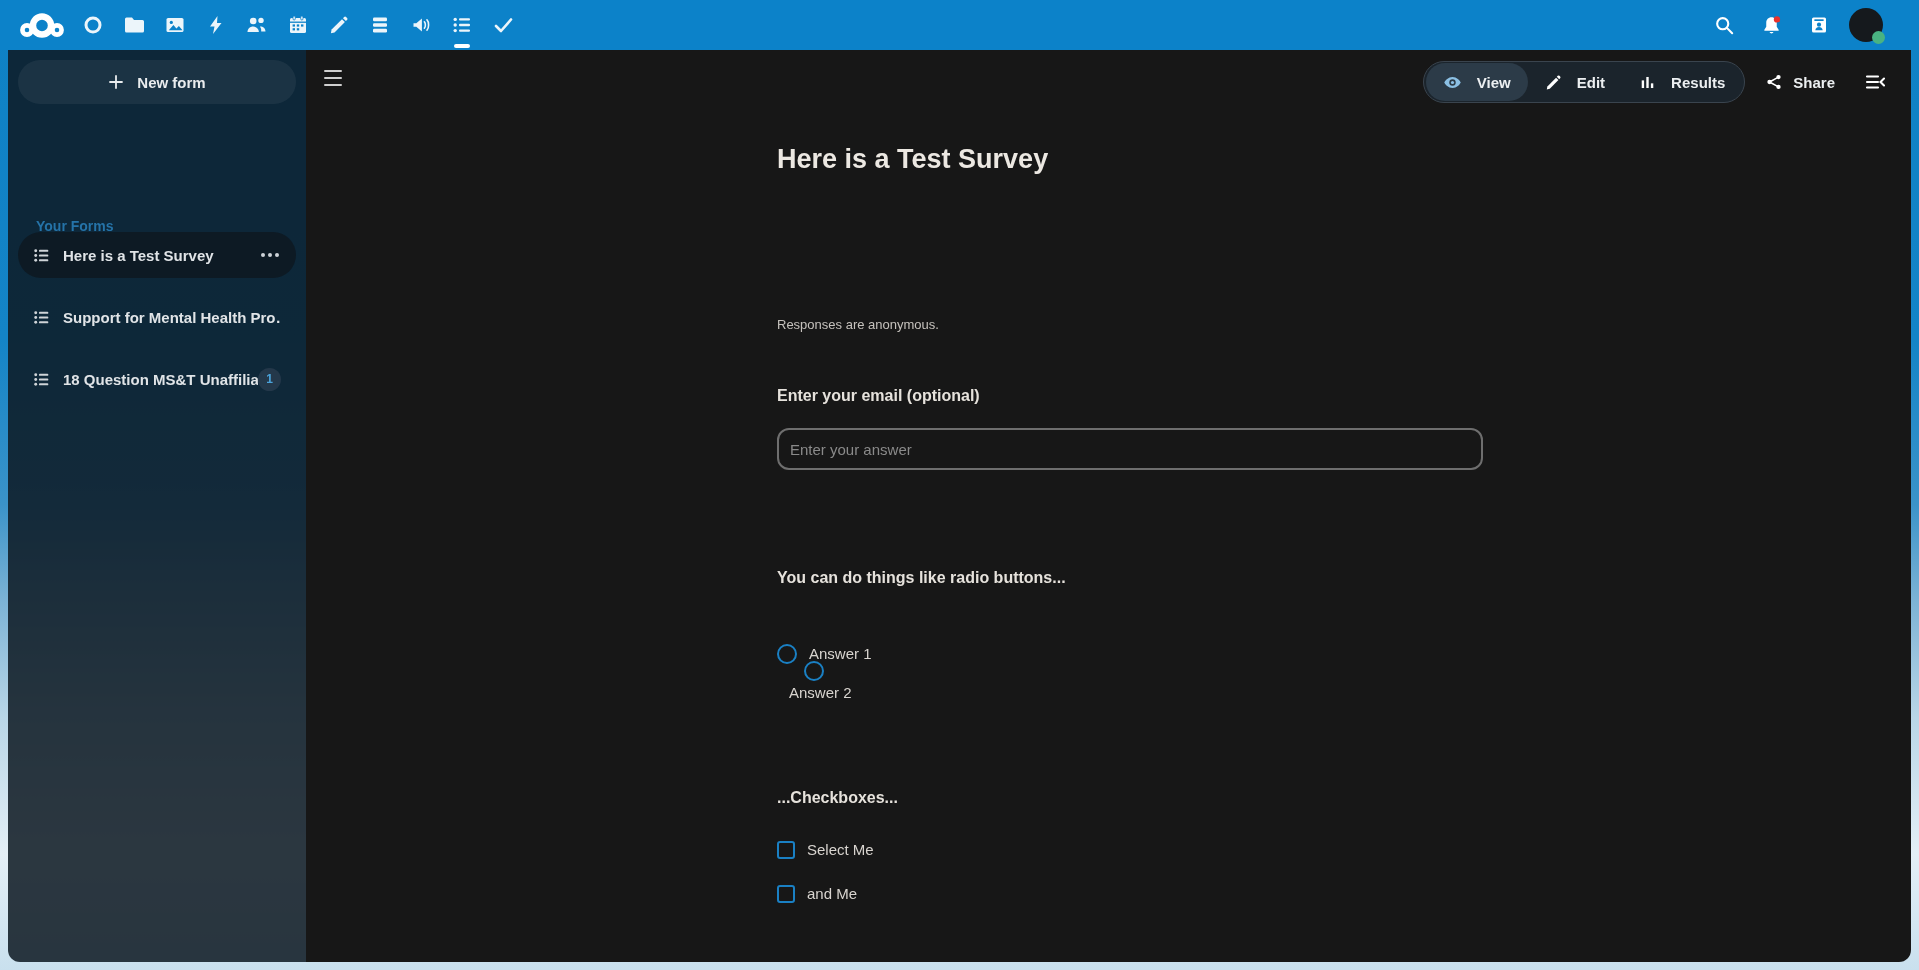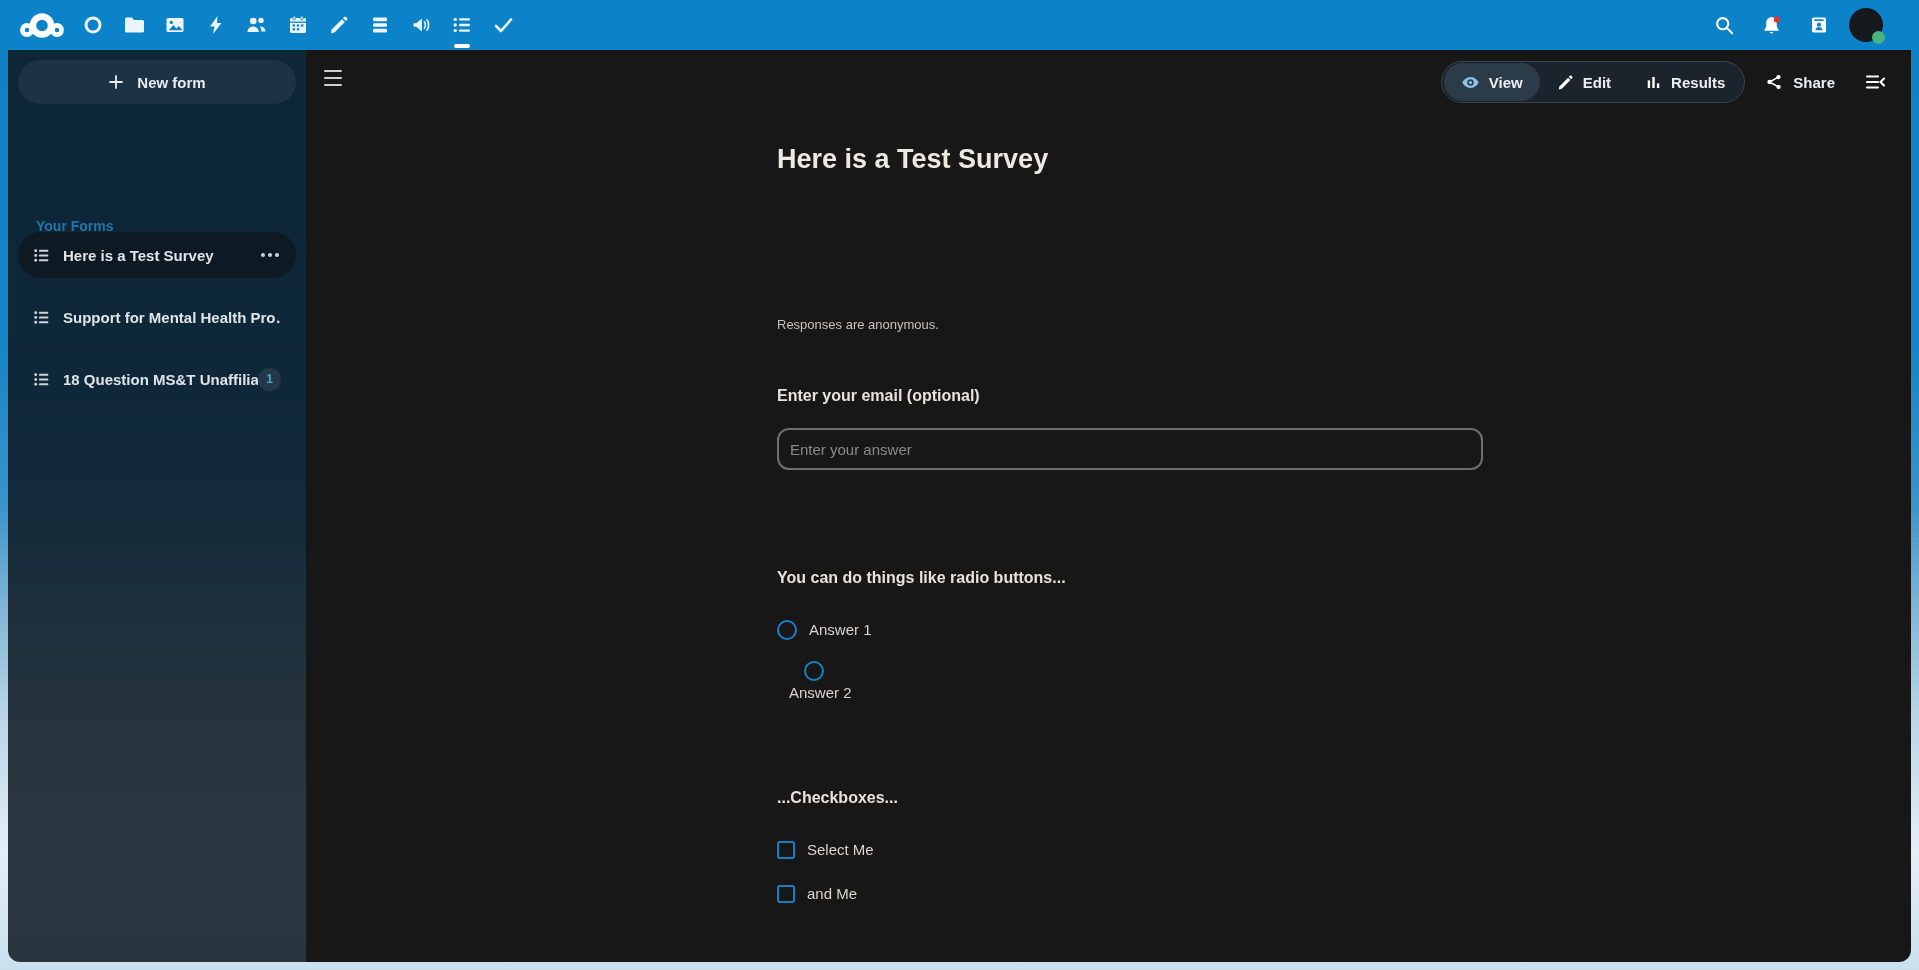--- a/index.html
+++ b/index.html
@@ -37,37 +37,37 @@
   .dots-menu i{width:4px;height:4px;border-radius:50%;background:#cdd3d8;display:block;}
   .counter-badge{min-width:23px;height:23px;border-radius:12px;background:#24384a;color:#4ba3da;font-size:12px;font-weight:bold;display:flex;align-items:center;justify-content:center;padding:0 6px;}
 
   
   .main{flex:1;height:100%;background:#171717;position:relative;}
   .hamburger{position:absolute;left:18px;top:20px;width:18px;height:16px;display:flex;flex-direction:column;justify-content:space-between;cursor:pointer;background:none;border:none;}
   .hamburger i{display:block;height:2.4px;background:#cfcfcf;border-radius:1px;}
 
   .top-actions{position:absolute;top:11px;right:16px;display:flex;align-items:center;gap:6px;}
   .seg-group{height:42px;border:1px solid #3a444e;background:#1b242c;border-radius:21px;display:flex;align-items:center;padding:0 2px;}
-  .seg-btn{height:38px;border-radius:19px;border:none;background:transparent;display:flex;align-items:center;gap:9px;padding:0 17px;color:#eceff1;font-size:15px;font-weight:bold;cursor:pointer;font-family:inherit;}
+  .seg-btn{height:38px;border-radius:19px;border:none;background:transparent;display:flex;align-items:center;gap:15px;padding:0 17px;color:#eceff1;font-size:15px;font-weight:bold;cursor:pointer;font-family:inherit;}
   .seg-btn.active{background:#2c3b48;}
   .flat-btn{height:42px;border:none;background:transparent;display:flex;align-items:center;gap:10px;padding:0 14px;color:#eceff1;font-size:15px;font-weight:bold;cursor:pointer;font-family:inherit;}
   .icon-btn{width:40px;height:42px;border:none;background:transparent;display:flex;align-items:center;justify-content:center;cursor:pointer;}
 
   .form-body{position:absolute;left:471px;top:0;width:706px;height:100%;}
   .survey-title{position:absolute;top:92px;left:0;font-size:27px;line-height:34px;font-weight:bold;color:#ece8e2;}
   .survey-desc{position:absolute;top:164px;left:0;width:100%;font-size:15px;line-height:23.5px;color:#c6c2bd;white-space:pre-line;}
   .survey-note{position:absolute;top:266px;left:0;font-size:13px;line-height:18px;color:#c6c2bd;}
 
   .q-title{position:absolute;left:0;font-size:16px;line-height:20px;font-weight:bold;color:#e6e2dc;}
   .q1-title{top:336px;} .q2-title{top:518px;} .q3-title{top:738px;}
   .text-input{position:absolute;top:378px;left:0;width:706px;height:42px;border-radius:12px;border:2px solid #6e6e6e;background:transparent;color:#dddad5;font-size:15px;padding:0 11px;font-family:inherit;outline:none;}
   .text-input::placeholder{color:#8a8a8a;}
 
   .opt-row{position:absolute;left:0;display:flex;align-items:center;cursor:pointer;}
-  .radio1{top:568px;} .radio2{top:611px;flex-direction:column;}
+  .radio1{top:592px;} .radio2{top:611px;flex-direction:column;}
   .cb1{top:788px;} .cb2{top:832px;}
   .radio-circle{width:20px;height:20px;border-radius:50%;border:2px solid #1a80c4;flex:none;}
   .checkbox-sq{width:18px;height:18px;border-radius:3px;border:2.5px solid #1a80c4;flex:none;}
   .opt-label{margin-left:12px;font-size:15px;color:#d8d4cf;line-height:24px;}
 </style>
 </head>
 <body>
 
 <header class="topbar">
   <span class="logo">

